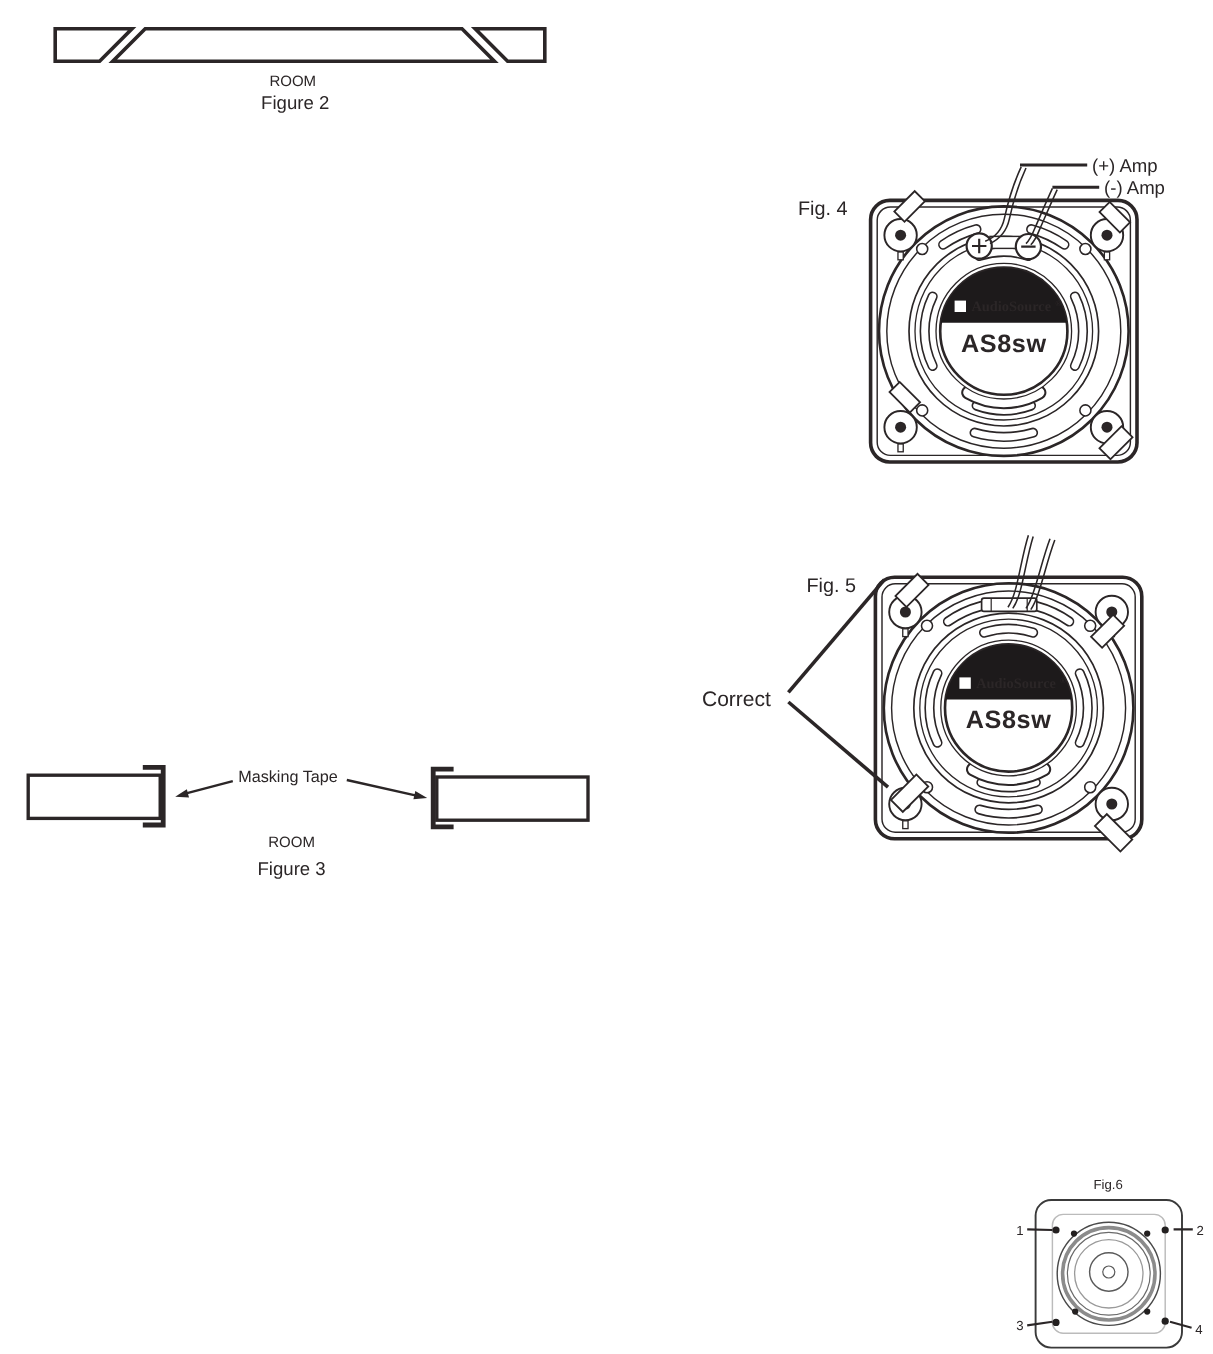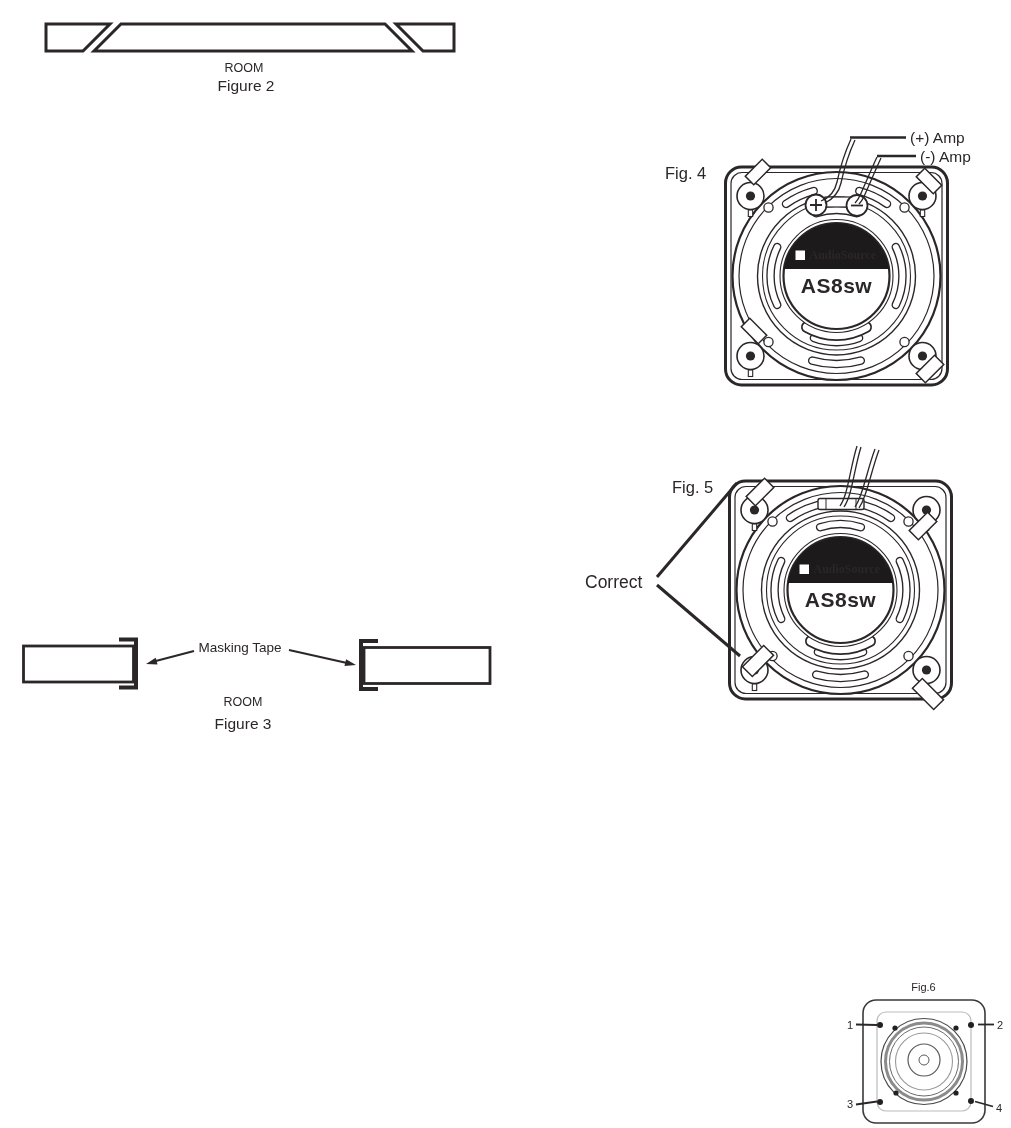--- a/index.html
+++ b/index.html
@@ -1,18 +1,18 @@
 <!DOCTYPE html>
 <html><head>
 <meta charset="utf-8">
 <style>
   html,body{margin:0;padding:0;background:#fff;}
   .page{
     position:relative;width:1011px;height:1128px;background:#ffffff;
-    font-family:"Liberation Sans", sans-serif;overflow:hidden;
+    font-family:"Liberation Sans", sans-serif;overflow:hidden;border-radius:20px;
   }
   svg{display:block}
   text{fill:#2b2627}
   .lbl{font-family:"Liberation Sans", sans-serif;}
   .cap-o{stroke:#2b2627;stroke-width:8.5;fill:none;stroke-linecap:round}
   .cap-i{stroke:#ffffff;stroke-width:5.8;fill:none;stroke-linecap:round}
   .smile-o{stroke:#2b2627;stroke-width:12;fill:none;stroke-linecap:round}
   .smile-i{stroke:#ffffff;stroke-width:8.6;fill:none;stroke-linecap:round}
   .ln{stroke:#2b2627;fill:none}
   .fw{fill:#ffffff}

